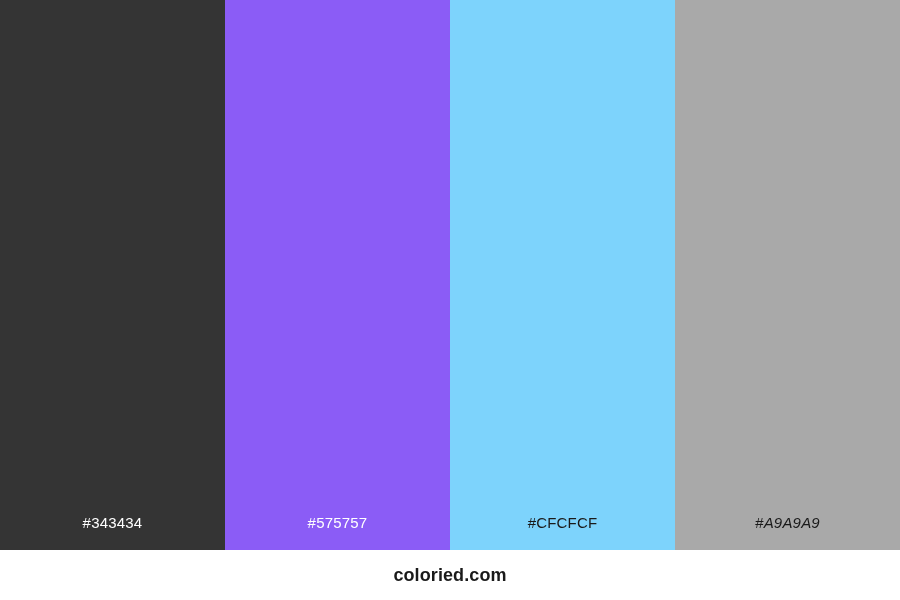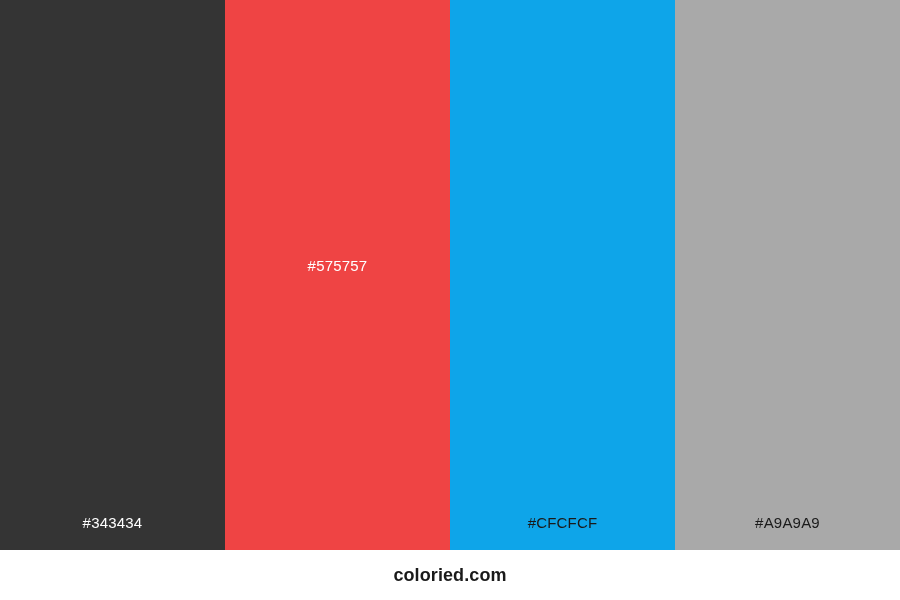--- a/index.html
+++ b/index.html
@@ -68,29 +68,29 @@
 
 <div id="palette-page">
 
   <div id="swatch-strip">
 
     <div class="swatch" style="background-color: rgb(52, 52, 52);">
       <span class="swatch-label" style="color: rgb(255, 255, 255);">#343434</span>
     </div>
 
 
-    <div class="swatch" style="background-color: #ef4444; align-items: center;">
+    <div class="swatch" style="background-color: #8b5cf6;">
       <span class="swatch-label" style="color: rgb(255, 255, 255);">#575757</span>
     </div>
 
-    <div class="swatch" style="background-color: #0ea5e9;">
+    <div class="swatch" style="background-color: #7dd3fc;">
       <span class="swatch-label" style="color: rgb(26, 26, 26);">#CFCFCF</span>
     </div>
 
-    <div class="swatch" style="background-color: rgb(169, 169, 169);">
+    <div class="swatch" style="background-color: rgb(169, 169, 169); font-style: italic;">
       <span class="swatch-label" style="color: rgb(26, 26, 26);">#A9A9A9</span>
     </div>
 
   </div>
 
   <div id="site-footer">
     <span id="footer-wordmark">coloried.com</span>
   </div>
 
 </div>

